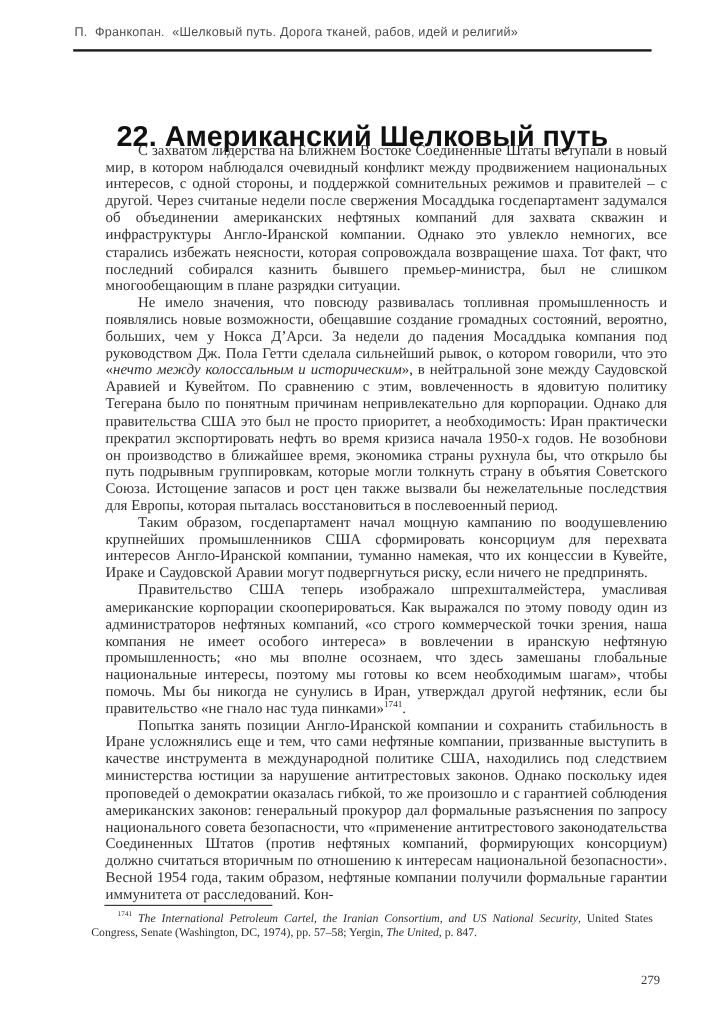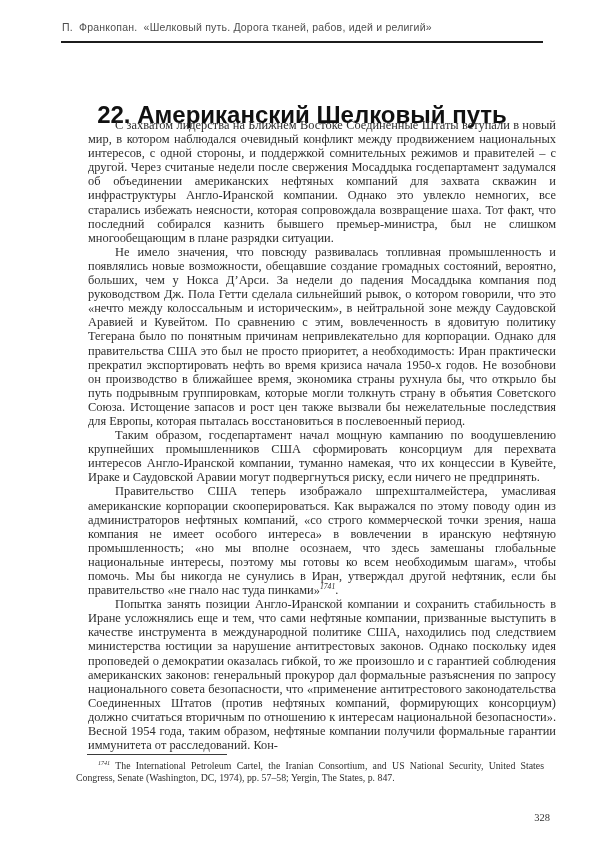--- a/index.html
+++ b/index.html
@@ -38,22 +38,22 @@
   }
   .body-text {
     position: absolute;
     left: 76px; width: 468px; top: 118px;
     font-size: 12.4px;
     line-height: 14.1px;
     text-align: justify;
     margin-left: 12px;
   }
   .body-text p { margin: 0; text-indent: 27px; }
-  .it { }
-  sup { font-size: 0.62em; line-height: 0; vertical-align: super; font-style: italic; }
+  .it { font-style: italic; }
+  sup { font-size: 0.62em; line-height: 0; vertical-align: super; }
   .footnote-rule {
     position: absolute;
     left: 87px; top: 754px;
     width: 140px;
     border-top: 1px solid #3a3a3a;
   }
   .footnote {
     position: absolute;
     left: 76px; width: 468px; top: 760px;
     font-size: 9.8px;
@@ -77,16 +77,16 @@
   <h1 class="chapter-title">22. Американский Шелковый путь</h1>
   <div class="body-text">
       <p><span>С захватом лидерства на Ближнем Востоке Соединенные Штаты вступали в новый мир, в котором наблюдался очевидный конфликт между продвижением национальных интересов, с одной стороны, и поддержкой сомнительных режимов и правителей – с другой. Через считаные недели после свержения Мосаддыка госдепартамент задумался об объединении американских нефтяных компаний для захвата скважин и инфраструктуры Англо-Иранской компании. Однако это увлекло немногих, все старались избежать неясности, которая сопровождала возвращение шаха. Тот факт, что последний собирался казнить бывшего премьер-министра, был не слишком многообещающим в плане разрядки ситуации.</span></p>
       <p><span>Не имело значения, что повсюду развивалась топливная промышленность и появлялись новые возможности, обещавшие создание громадных состояний, вероятно, больших, чем у Нокса Д’Арси. За недели до падения Мосаддыка компания под руководством Дж. Пола Гетти сделала сильнейший рывок, о котором говорили, что это «</span><span class="it">нечто между колоссальным и историческим</span><span>», в нейтральной зоне между Саудовской Аравией и Кувейтом. По сравнению с этим, вовлеченность в ядовитую политику Тегерана было по понятным причинам непривлекательно для корпорации. Однако для правительства США это был не просто приоритет, а необходимость: Иран практически прекратил экспортировать нефть во время кризиса начала 1950-х годов. Не возобнови он производство в ближайшее время, экономика страны рухнула бы, что открыло бы путь подрывным группировкам, которые могли толкнуть страну в объятия Советского Союза. Истощение запасов и рост цен также вызвали бы нежелательные последствия для Европы, которая пыталась восстановиться в послевоенный период.</span></p>
       <p><span>Таким образом, госдепартамент начал мощную кампанию по воодушевлению крупнейших промышленников США сформировать консорциум для перехвата интересов Англо-Иранской компании, туманно намекая, что их концессии в Кувейте, Ираке и Саудовской Аравии могут подвергнуться риску, если ничего не предпринять.</span></p>
       <p><span>Правительство США теперь изображало шпрехшталмейстера, умасливая американские корпорации скооперироваться. Как выражался по этому поводу один из администраторов нефтяных компаний, «со строго коммерческой точки зрения, наша компания не имеет особого интереса» в вовлечении в иранскую нефтяную промышленность; «но мы вполне осознаем, что здесь замешаны глобальные национальные интересы, поэтому мы готовы ко всем необходимым шагам», чтобы помочь. Мы бы никогда не сунулись в Иран, утверждал другой нефтяник, если бы правительство «не гнало нас туда пинками»</span><sup>1741</sup><span>.</span></p>
       <p><span>Попытка занять позиции Англо-Иранской компании и сохранить стабильность в Иране усложнялись еще и тем, что сами нефтяные компании, призванные выступить в качестве инструмента в международной политике США, находились под следствием министерства юстиции за нарушение антитрестовых законов. Однако поскольку идея проповедей о демократии оказалась гибкой, то же произошло и с гарантией соблюдения американских законов: генеральный прокурор дал формальные разъяснения по запросу национального совета безопасности, что «применение антитрестового законодательства Соединенных Штатов (против нефтяных компаний, формирующих консорциум) должно считаться вторичным по отношению к интересам национальной безопасности». Весной 1954 года, таким образом, нефтяные компании получили формальные гарантии иммунитета от расследований. Кон-</span></p>
     </div>
   <div class="footnote-rule"></div>
   <div class="footnote">
-      <p><sup>1741</sup><span> </span><span class="it">The International Petroleum Cartel, the Iranian Consortium, and US National Security</span><span>, United States Congress, Senate (Washington, DC, 1974), pp. 57–58; Yergin, </span><span class="it">The States</span><span>, p. 847.</span></p>
+      <p><sup>1741</sup><span> </span><span class="it">The International Petroleum Cartel, the Iranian Consortium, and US National Security</span><span>, United States Congress, Senate (Washington, DC, 1974), pp. 57–58; Yergin, </span><span class="it">The United</span><span>, p. 847.</span></p>
     </div>
-  <div class="page-number">328</div>
+  <div class="page-number">279</div>
 </div>
 
 </body></html>

